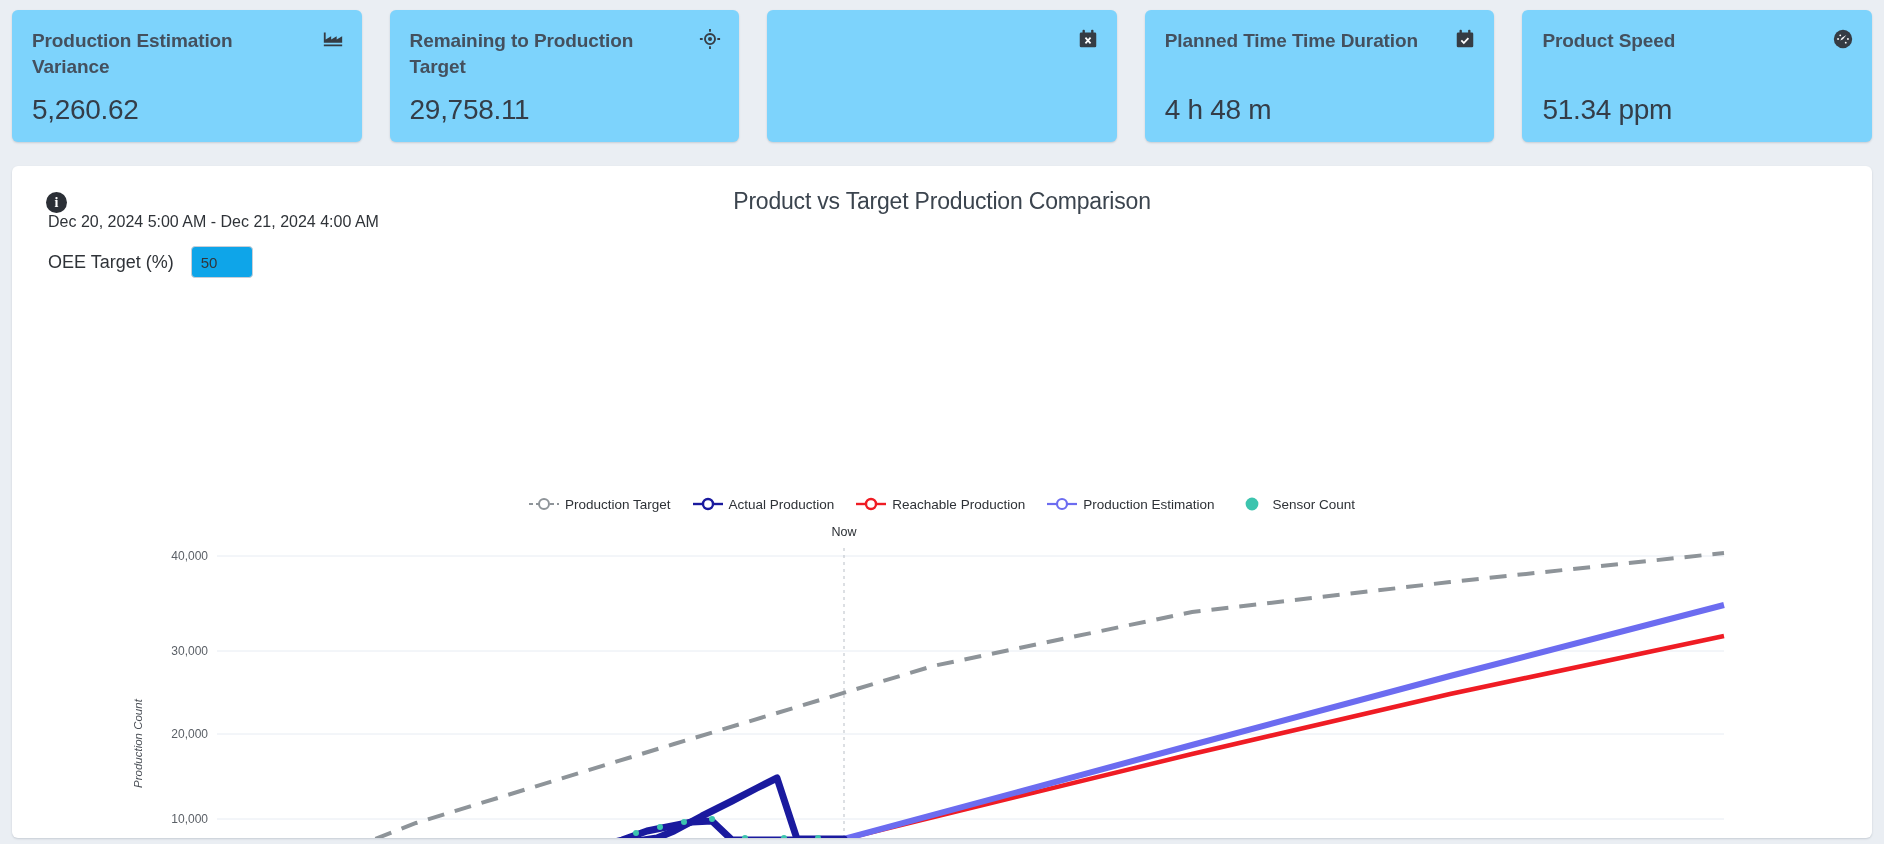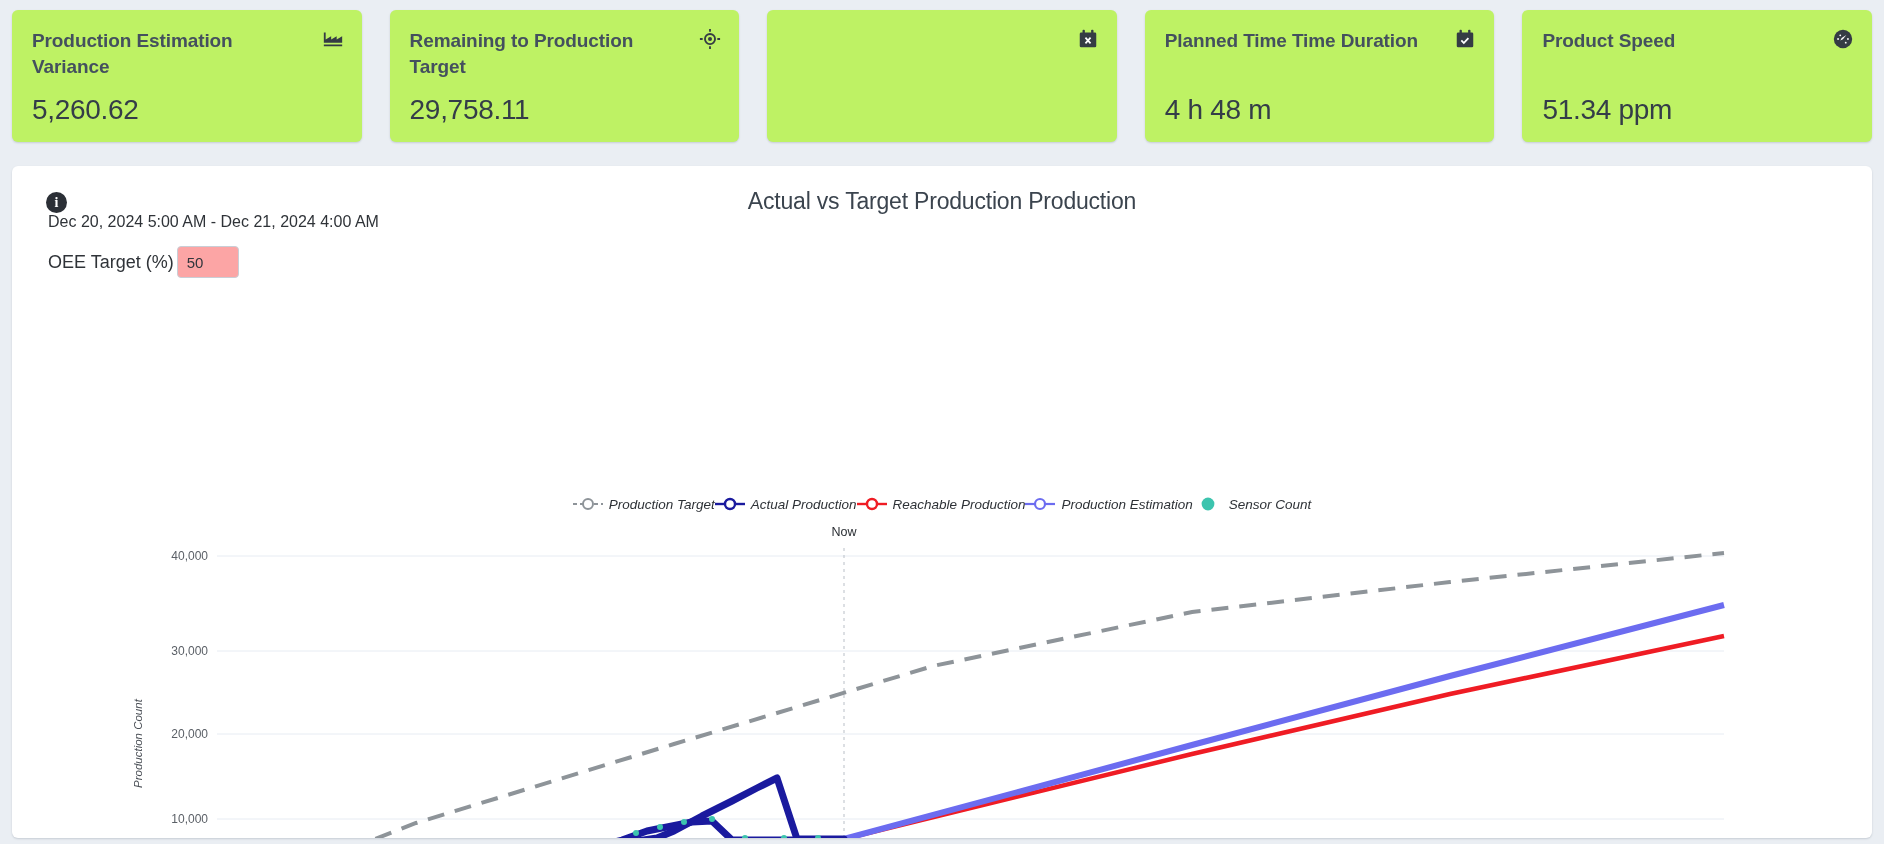--- a/index.html
+++ b/index.html
@@ -10,21 +10,21 @@
     overflow: hidden;
   }
   .kpi-row {
     display: flex;
     gap: 28px;
     padding: 10px 12px 0 12px;
     height: 152px;
   }
   .kpi-card {
     flex: 1 1 0;
-    background: #bef264;
+    background: #7dd3fc;
     border-radius: 6px;
     box-shadow: 0 1px 2px rgba(40,55,75,.18);
     padding: 18px 20px 14px 20px;
     position: relative;
     display: flex;
     flex-direction: column;
     justify-content: space-between;
     height: 132px;
   }
   .kpi-title {
@@ -82,43 +82,43 @@
   }
   .date-range {
     position: absolute;
     left: 36px; top: 47px;
     font-size: 16px;
     color: #2f3338;
   }
   .oee-row {
     position: absolute;
     left: 36px; top: 80px;
-    display: flex; align-items: center; gap: 3px;
+    display: flex; align-items: center; gap: 17px;
   }
   .oee-label { font-size: 18px; color: #2f3338; }
   .oee-input {
     width: 62px; height: 32px;
     border: 1px solid #c9ced6;
     border-radius: 4px;
-    background: #fca5a5;
+    background: #0ea5e9;
     font-size: 15px;
     color: #31363c;
     padding: 4px 9px;
     font-family: "Liberation Sans", sans-serif;
   }
 
   .legend {
     position: absolute;
     left: 0; right: 0; top: 330px;
     display: flex;
     justify-content: center;
     align-items: center;
+    gap: 22px;
     font-size: 13.5px;
     color: #2e3237;
-    font-style: italic;
   }
   .legend-item { display: flex; align-items: center; gap: 6px; }
   .legend-mark { width: 30px; height: 16px; display: block; }
 
   .plot-wrap {
     position: absolute;
     left: 0; top: 360px; right: 0;
     height: 312px;
   }
   svg.chart { display: block; }
@@ -203,21 +203,21 @@
       </svg>
     </span>
   </div>
 
 </div>
 
 <div class="panel">
 
   <span class="info-icon">i</span>
 
-  <div class="panel-title">Actual vs Target Production Production</div>
+  <div class="panel-title">Product vs Target Production Comparison</div>
 
   <div class="date-range">Dec 20, 2024 5:00 AM - Dec 21, 2024 4:00 AM</div>
 
   <div class="oee-row">
     <span class="oee-label">OEE Target (%)</span>
     <input class="oee-input" value="50" style="">
   </div>
 
   <div class="legend">
     <div class="legend-item">

